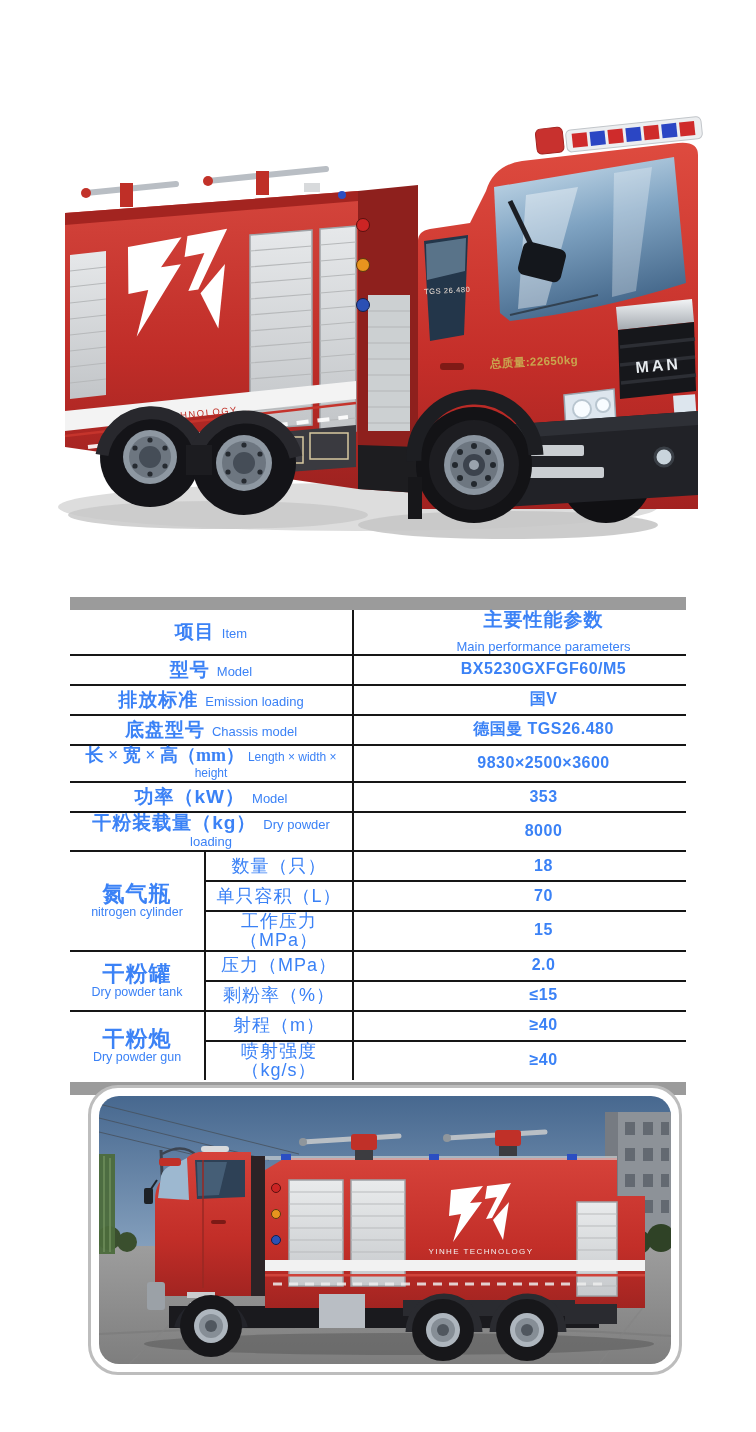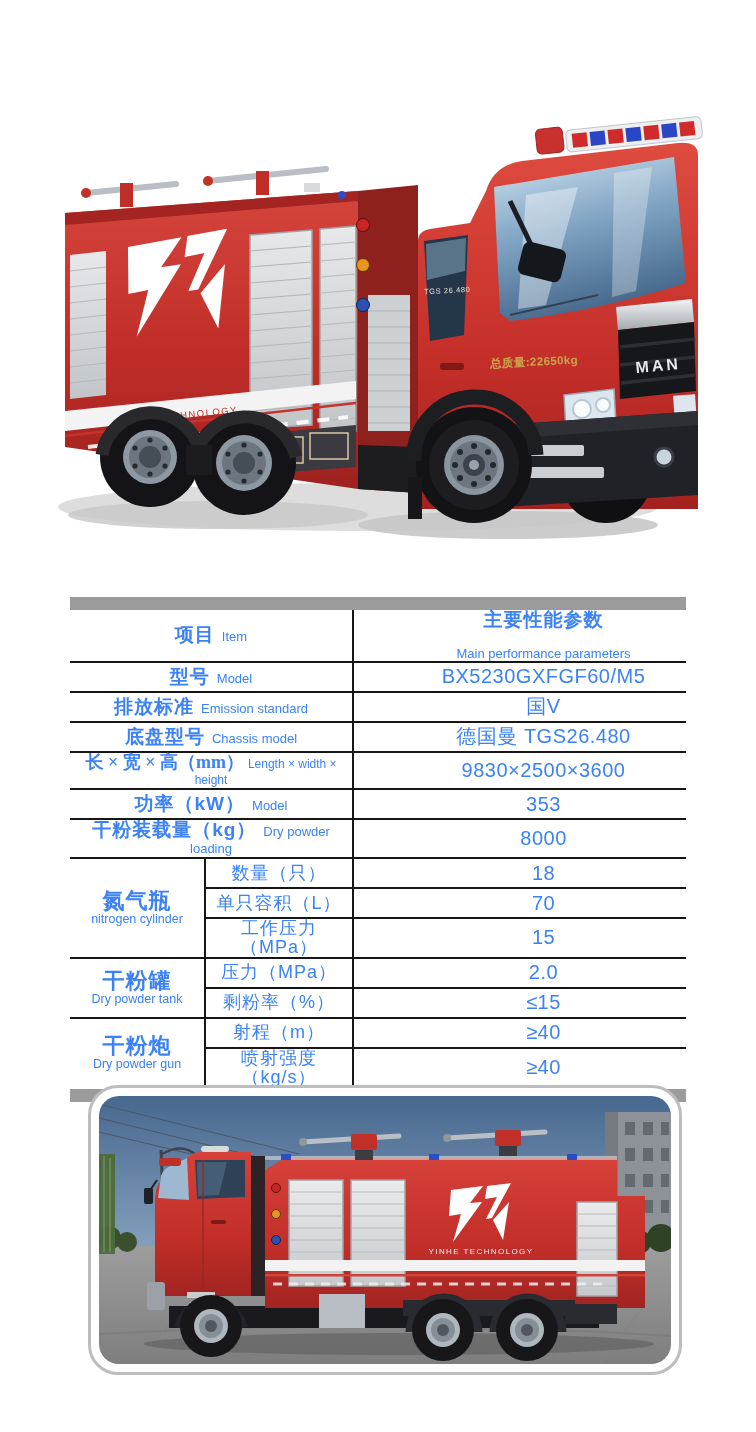--- a/index.html
+++ b/index.html
@@ -24,22 +24,22 @@
     padding:0;height:28px;color:#3b82f6;line-height:1.05;
   }
   .spec td:first-child{border-left:0;}
   .spec td:last-child{border-right:0;padding-left:47px;}
   .spec tr:first-child td{border-top:0;}
   .spec tr:last-child td{border-bottom:0;}
   .spec td.nb{border-bottom:0;}
   .spec tr.hdr td{height:42px;}
   .zh{font-size:19px;font-weight:700;letter-spacing:1px;}
   .en{font-size:13px;font-weight:400;margin-left:7px;letter-spacing:0;}
-  .hdr .en-sub{display:block;font-size:13px;font-weight:400;margin-top:17px;letter-spacing:0;}
-  .cv{font-size:20px;font-weight:400;letter-spacing:0.5px;}
+  .hdr .en-sub{display:block;font-size:13px;font-weight:400;margin-top:10px;letter-spacing:0;}
+  .cv{font-size:16px;font-weight:700;letter-spacing:0.5px;}
   .group-cell .zh{font-size:22px;}
   .group-cell .g-en{display:block;font-size:12.5px;font-weight:400;margin-top:1px;}
   .param{font-size:18px;font-weight:400;letter-spacing:1px;}
   tr.r-dim .zh{font-size:18px;letter-spacing:0;font-family:Liberation Serif, serif;}
   tr.r-dim .en{font-size:12px;margin-left:4px;}
 
   
   .photo-frame{
     position:absolute;left:88px;top:1085px;width:594px;height:290px;
     box-sizing:border-box;border:3px solid #bdbdbd;border-radius:30px;
@@ -262,21 +262,21 @@
         <span class="zh">主要性能参数</span>
         <span class="en-sub">Main performance parameters</span>
       </td>
     </tr>
 
     <tr>
       <td colspan="2"><span class="zh">型号</span><span class="en">Model</span></td>
       <td class="cv">BX5230GXFGF60/M5</td>
     </tr>
     <tr>
-      <td colspan="2"><span class="zh">排放标准</span><span class="en">Emission standard</span></td>
+      <td colspan="2"><span class="zh">排放标准</span><span class="en">Emission loading</span></td>
       <td class="cv">国V</td>
     </tr>
     <tr>
       <td colspan="2"><span class="zh">底盘型号</span><span class="en">Chassis model</span></td>
       <td class="cv">德国曼 TGS26.480</td>
     </tr>
     <tr class="r-dim">
       <td colspan="2"><span class="zh">长 × 宽 × 高（mm）</span><span class="en">Length × width × height</span></td>
       <td class="cv">9830×2500×3600</td>
     </tr>

